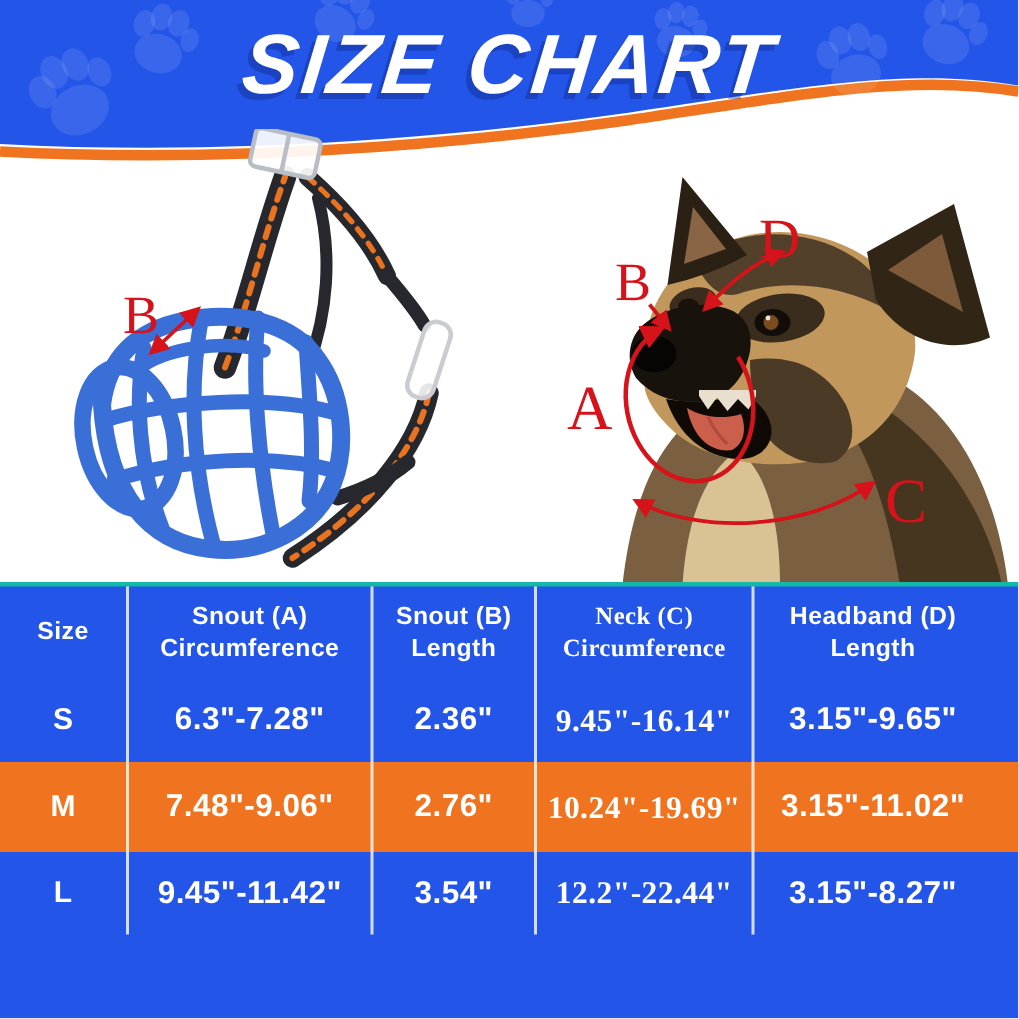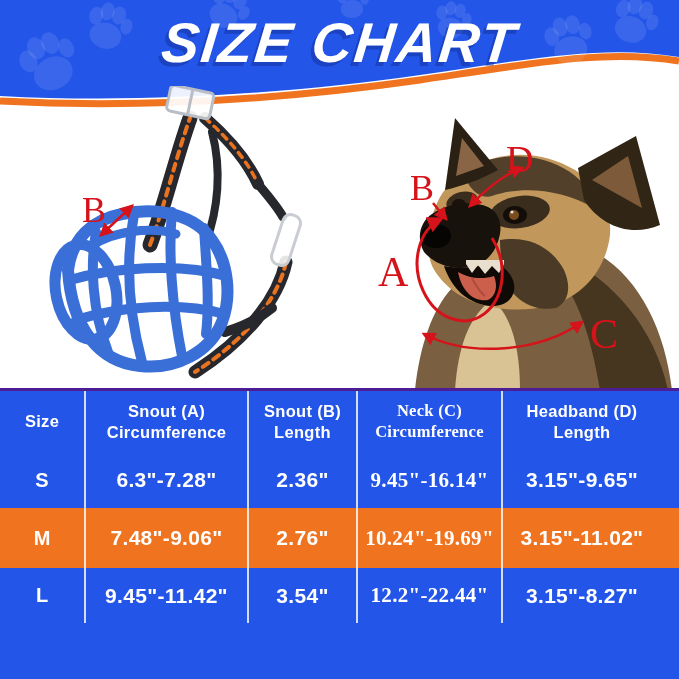--- a/index.html
+++ b/index.html
@@ -14,21 +14,21 @@
     display:inline-block;color:#ffffff;font-size:56px;font-weight:bold;font-style:italic;
     letter-spacing:2px;transform:skewX(-6deg);
     text-shadow:-3px 4px 0 rgba(12,38,130,0.38);
     font-family:"Liberation Sans",sans-serif;
   }
   
   .figures{position:absolute;top:86px;left:0;width:679px;height:304px;}
   
   .size-table{
     position:absolute;top:388px;left:0;width:679px;height:291px;
-    background:#2355e8;border-top:3px solid #4c1d95;box-sizing:border-box;
+    background:#2355e8;border-top:3px solid #14b8a6;box-sizing:border-box;
     display:flex;flex-direction:column;color:#fff;
   }
   .trow{display:flex;width:679px;}
   .trow.thead{height:61px;}
   .trow.r0{height:56px;}
   .trow.r1{height:60px;background:#f0731f;}
   .trow.r2{height:55px;}
   .trow.r3{height:56px;}
   .tcell{
     box-sizing:border-box;display:flex;flex-direction:column;align-items:center;justify-content:center;

